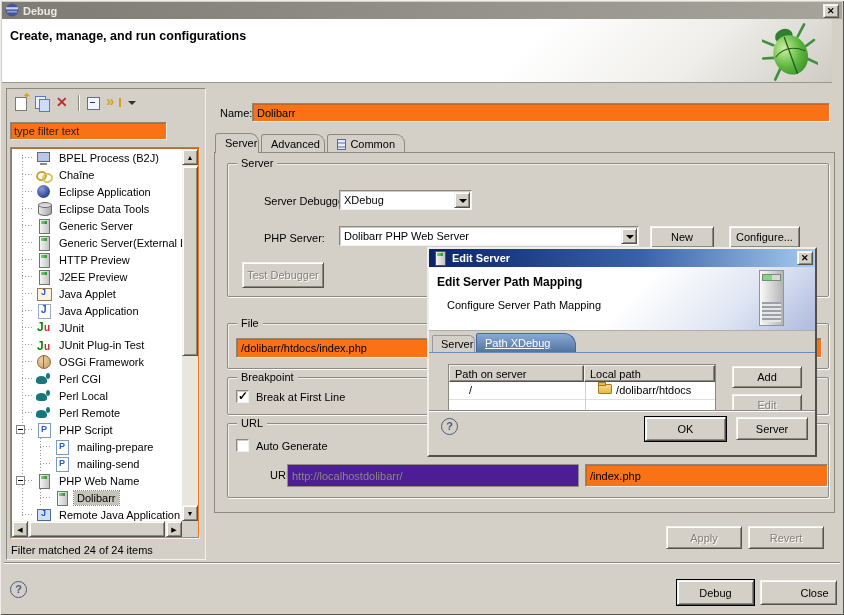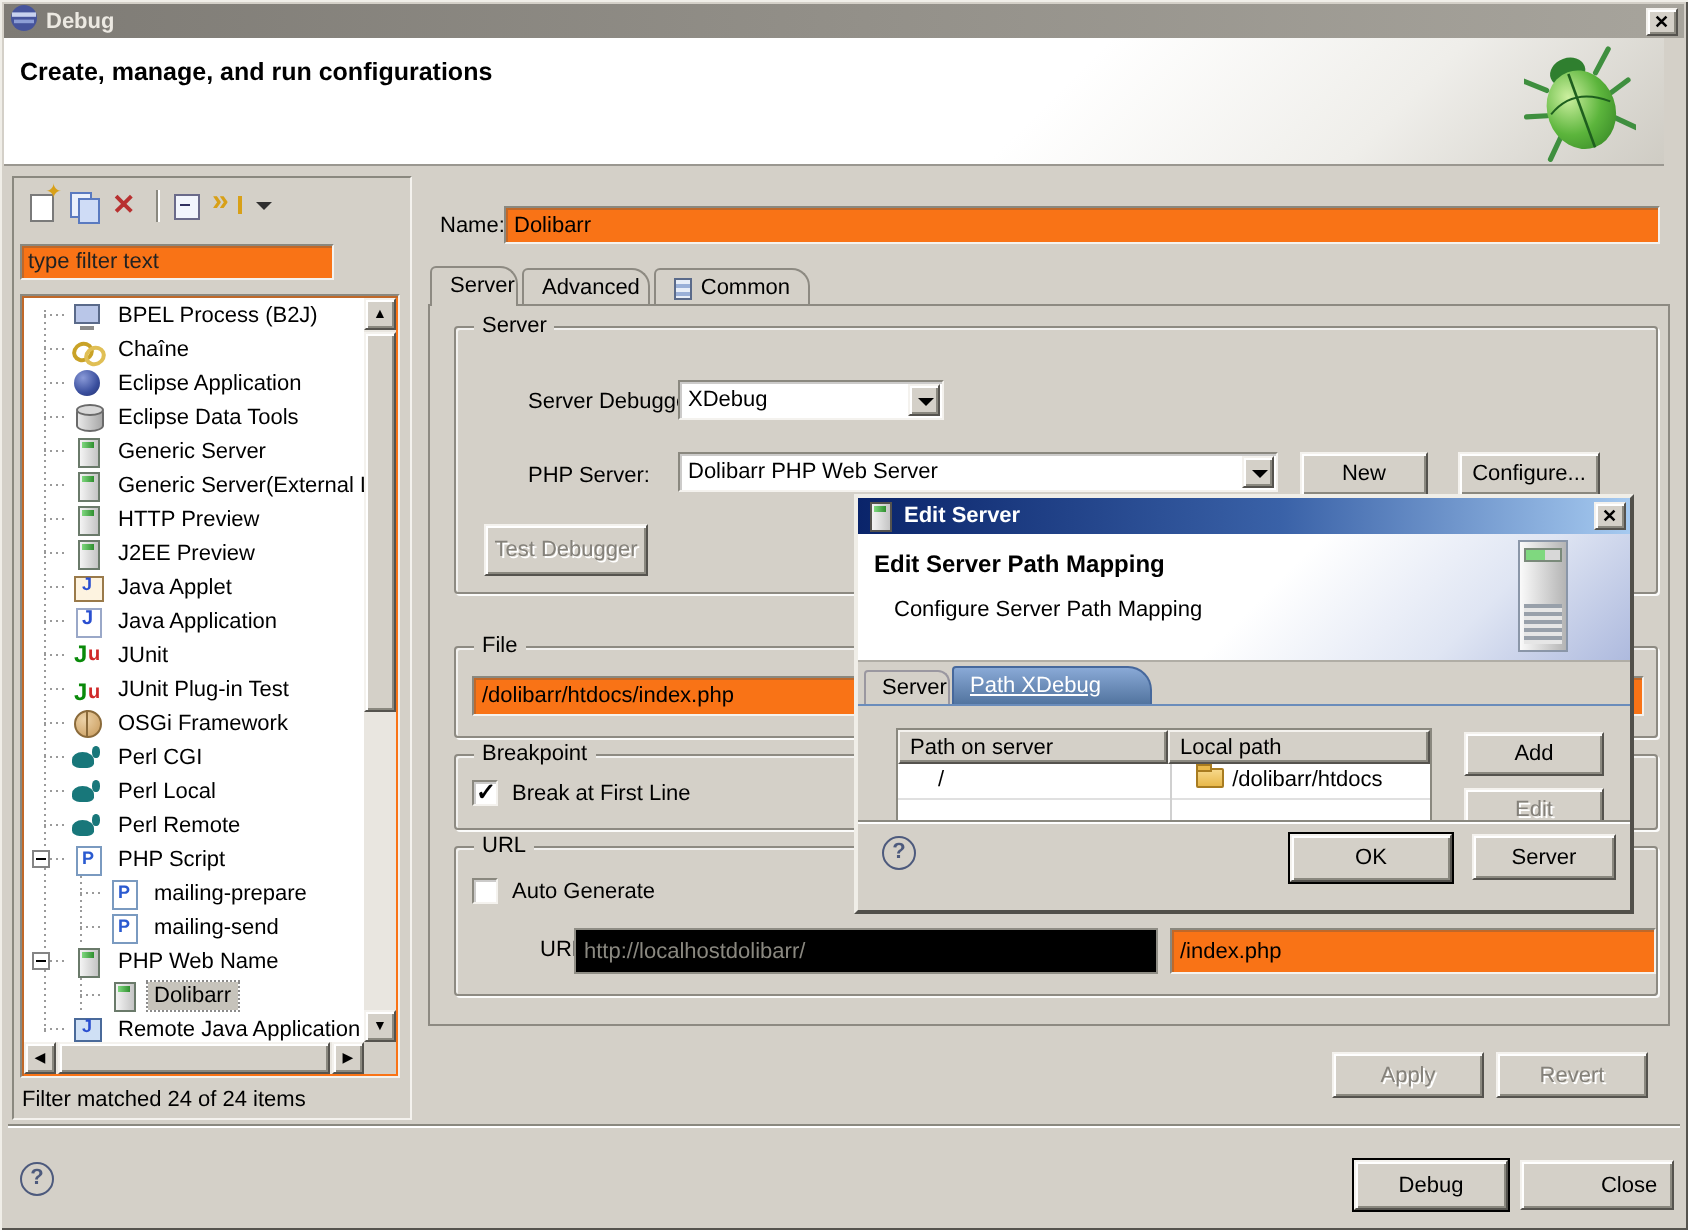--- a/index.html
+++ b/index.html
@@ -352,21 +352,21 @@
       <span class="legend">Breakpoint</span>
       <span class="cb checked" style="left:8px;top:12px;"></span>
       <span class="flabel" style="left:28px;top:13px;">Break at First Line</span>
     </div>
 
     <div class="group" style="left:12px;top:270px;width:602px;height:75px;">
       <span class="legend">URL</span>
       <span class="cb" style="left:8px;top:15px;"></span>
       <span class="flabel" style="left:28px;top:16px;">Auto Generate</span>
       <span class="flabel" style="left:22px;top:45px;padding-left:20px;">URL:</span>
-      <input class="text-input" style="left: 59px; top: 40px; width: 292px; height: 23px; background: #000000; border: 1px solid rgb(143, 141, 133); color: rgb(138, 136, 128);" disabled="" value="http://localhostdolibarr/">
+      <input class="text-input" style="left: 59px; top: 40px; width: 292px; height: 23px; background: #4c1d95; border: 1px solid rgb(143, 141, 133); color: rgb(138, 136, 128);" disabled="" value="http://localhostdolibarr/">
       <input class="text-input sunken" style="left: 357px; top: 40px; width: 243px; height: 23px;" value="/index.php">
     </div>
   </div>
 
   <div class="abs btn raised disabled-text" style="left:666px;top:526px;width:76px;height:23px;">
     <span>Apply</span>
   </div>
   <div class="abs btn raised disabled-text" style="left:748px;top:526px;width:76px;height:23px;">
     <span>Revert</span>
   </div>

